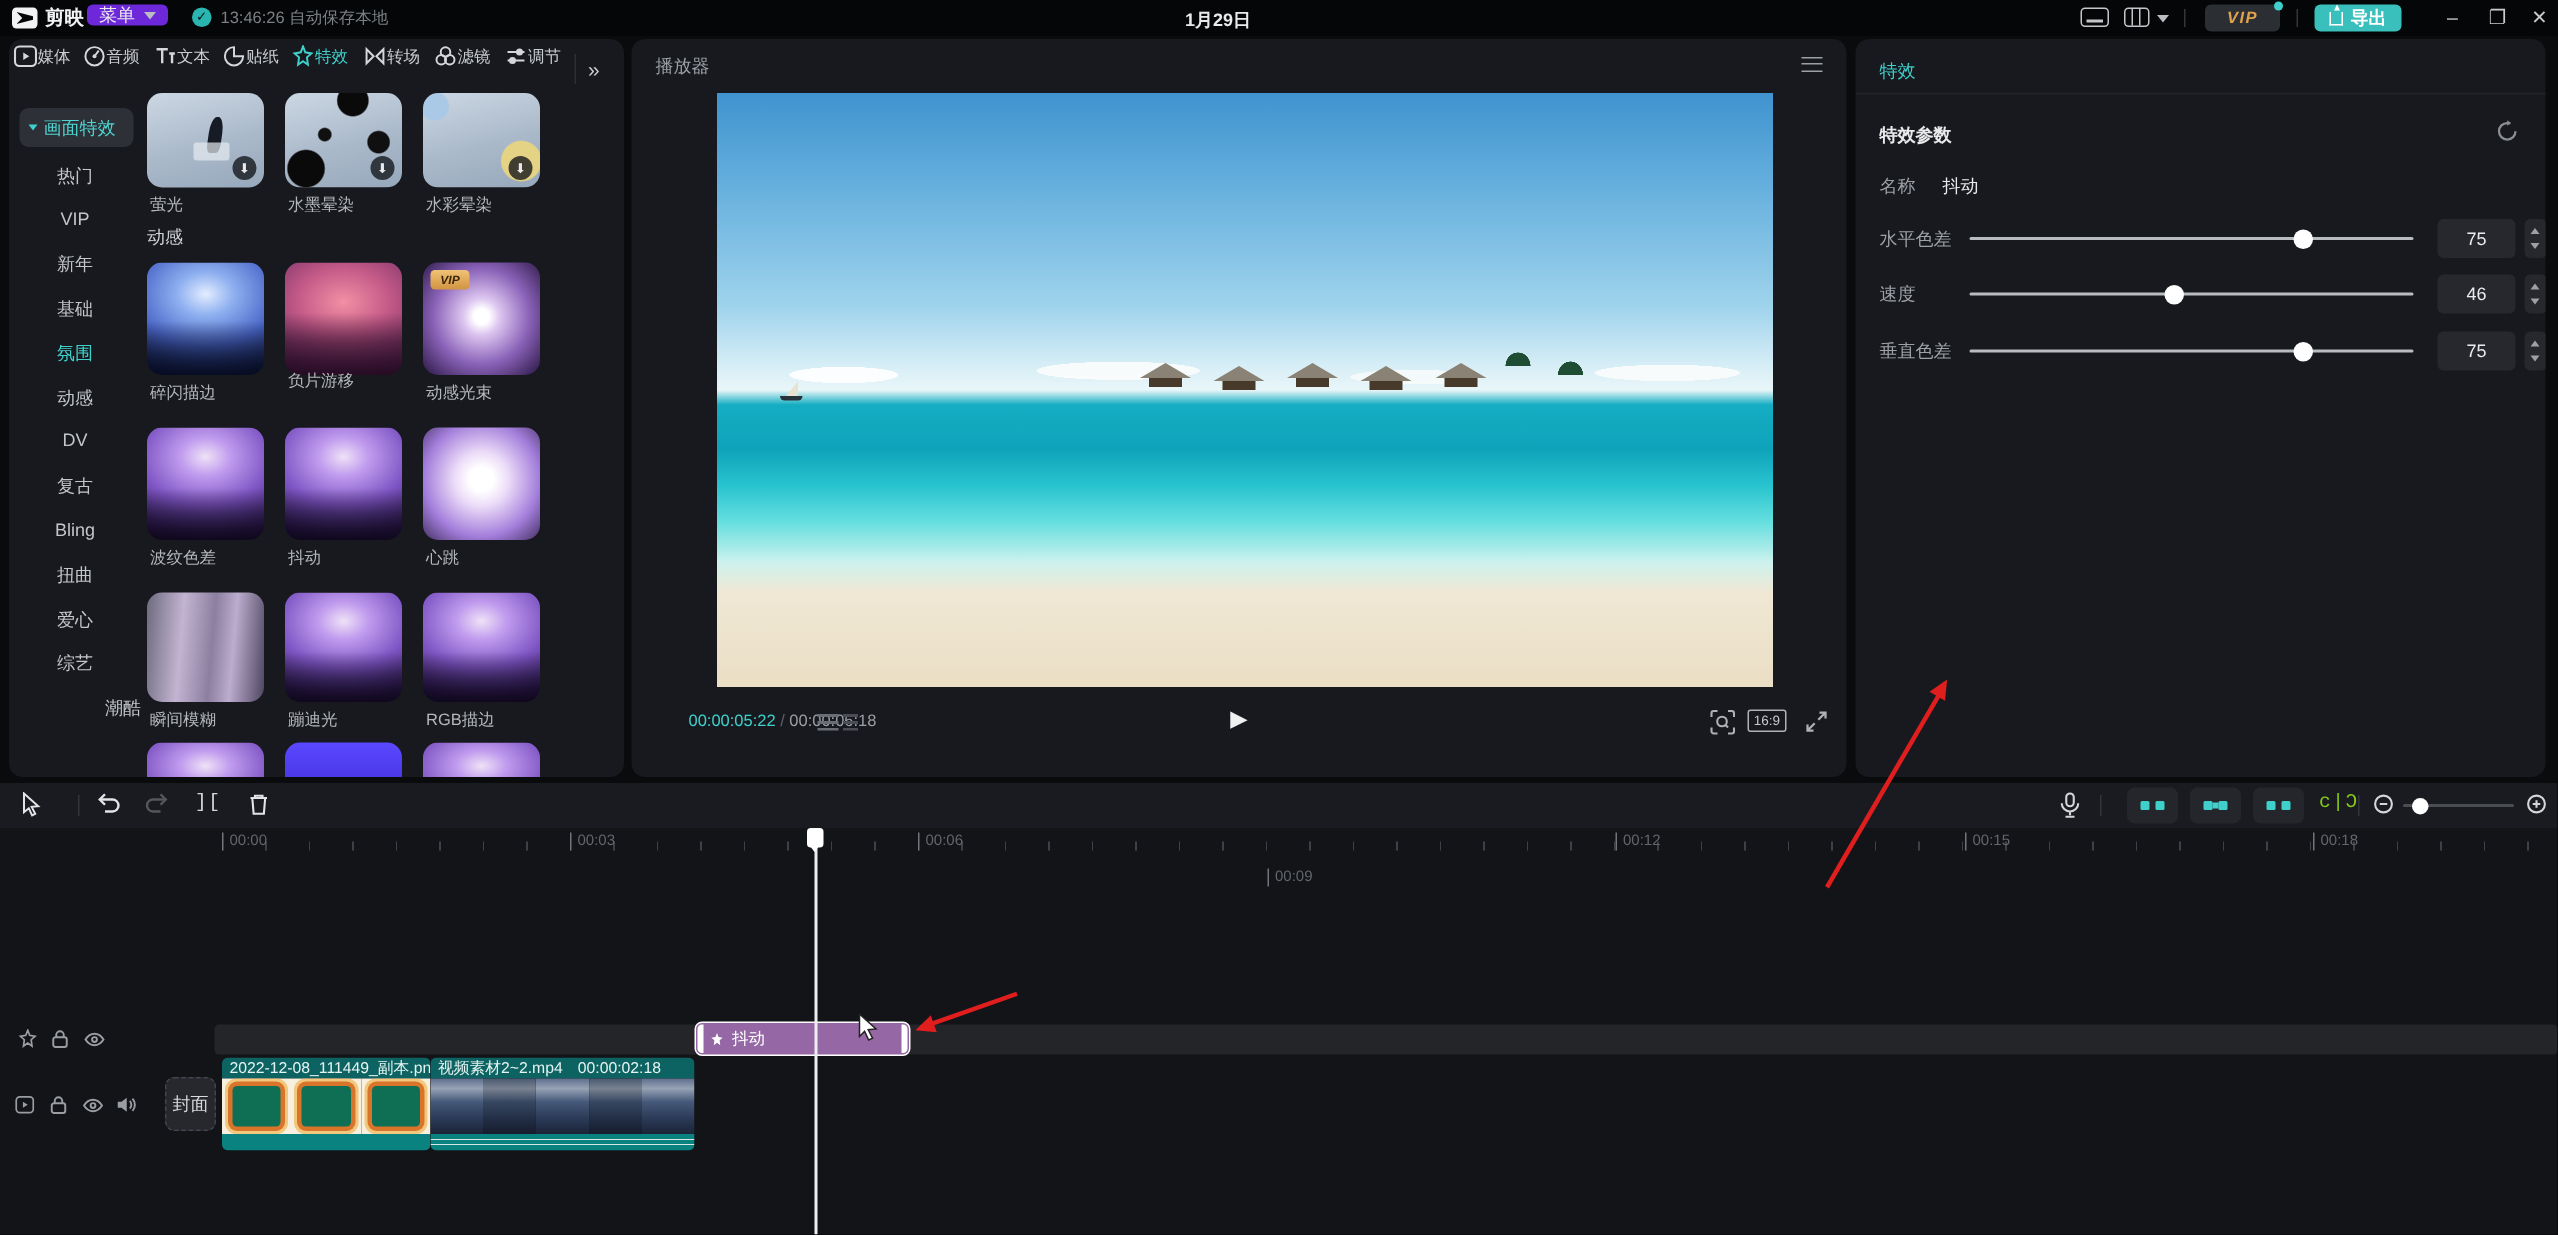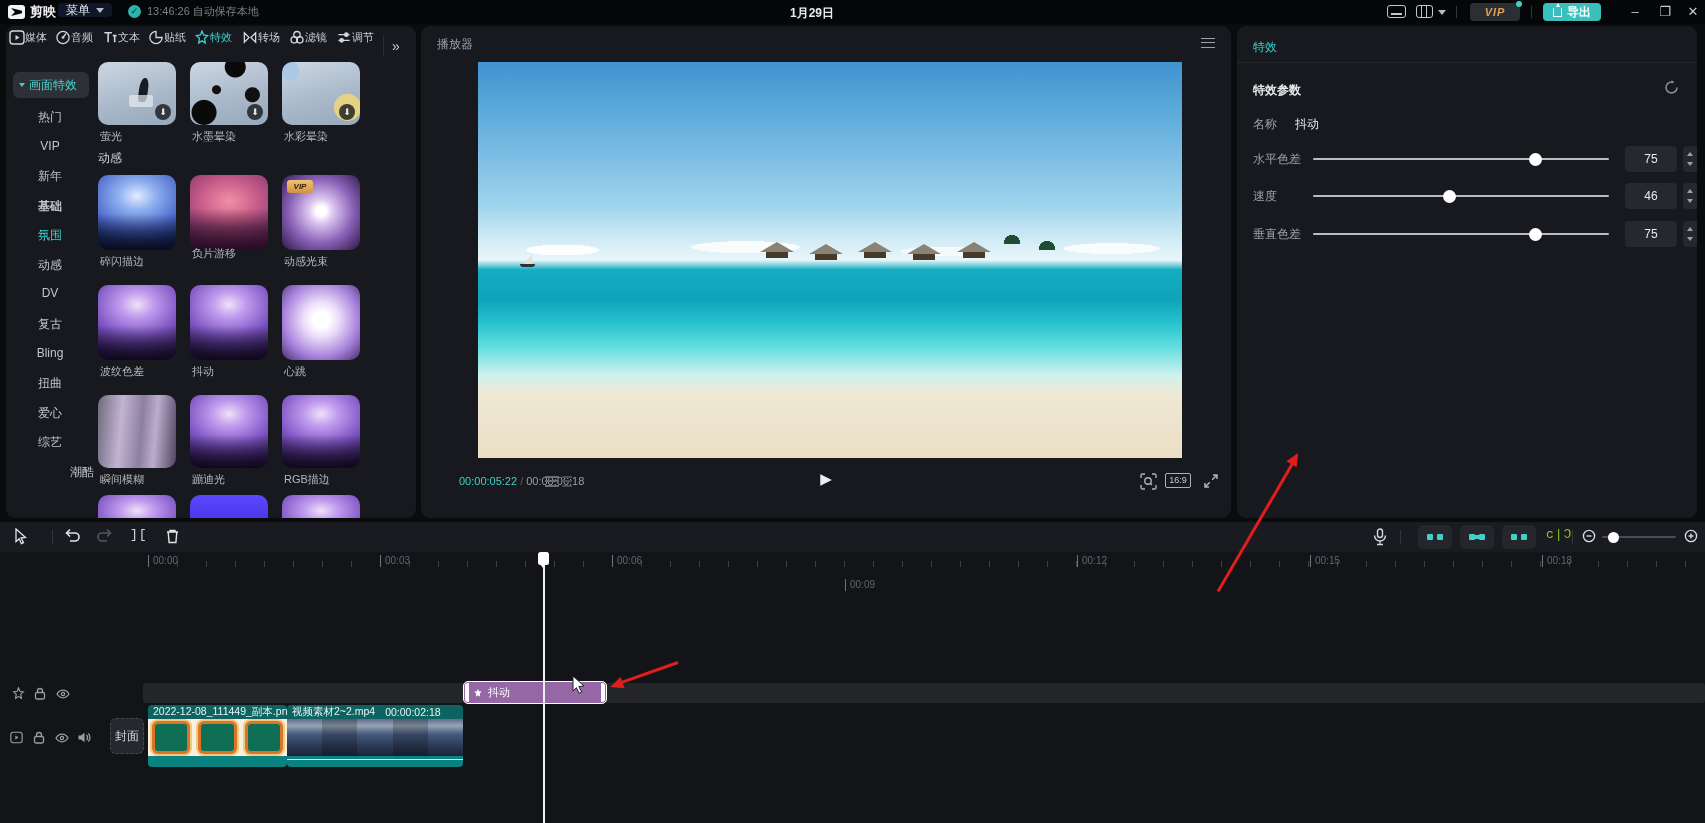--- a/index.html
+++ b/index.html
@@ -7,21 +7,21 @@
     font-family:"Liberation Sans","DejaVu Sans",sans-serif;color:#d5d7da;}
   .abs{position:absolute;}
   #stage{position:relative;width:1705px;height:823px;background:#0a0b0d;}
 
   
   #titlebar{position:absolute;left:0;top:0;width:1705px;height:24px;background:#050607;display:flex;align-items:center;}
   .logo-wrap{position:absolute;left:8px;top:3px;display:flex;align-items:center;gap:5px;}
   .logo-mark{width:17px;height:14px;background:#f2f3f5;border-radius:3px;position:relative;}
   .logo-mark::after{content:'';position:absolute;left:3px;top:3px;width:11px;height:8px;background:#050607;clip-path:polygon(0 0,100% 35%,100% 65%,0 100%,35% 50%);}
   .logo-text{font-size:13px;font-weight:bold;color:#f2f3f5;}
-  .menu-btn{position:absolute;left:58px;top:3px;height:14px;padding:0 8px;background:#0f172a;border-radius:4px;display:flex;align-items:center;gap:6px;font-size:12px;color:#e7e9eb;}
+  .menu-btn{position:absolute;left:58px;top:3px;height:14px;padding:0 8px;background:#6d28d9;border-radius:4px;display:flex;align-items:center;gap:6px;font-size:12px;color:#e7e9eb;}
   .caret-down{width:0;height:0;border-left:4px solid transparent;border-right:4px solid transparent;border-top:5px solid #b9bcc0;}
   .autosave{position:absolute;left:128px;top:4px;display:flex;align-items:center;gap:6px;font-size:11px;color:#7c8085;}
   .check-dot{width:13px;height:13px;border-radius:50%;background:#2ab5b0;color:#06211f;font-size:9px;line-height:13px;text-align:center;font-weight:bold;}
   .tb-date{position:absolute;left:812px;top:5px;transform:translateX(-50%);font-size:12px;font-weight:bold;color:#e8eaec;}
   .tb-ico{position:absolute;top:5px;color:#c3c6ca;}
   .kbd-ico{left:1387px;width:19px;height:13px;border:1.4px solid #c3c6ca;border-radius:3px;}
   .kbd-ico::after{content:'';position:absolute;left:3px;right:3px;bottom:2px;height:1.6px;background:#c3c6ca;}
   .layout-ico{left:1416px;width:17px;height:13px;border:1.4px solid #c3c6ca;border-radius:3px;}
   .layout-ico::after{content:'';position:absolute;left:4px;top:0;bottom:0;width:1.4px;background:#c3c6ca;box-shadow:5px 0 0 #c3c6ca;}
   .layout-caret{left:1438px;top:10px;}
@@ -275,21 +275,21 @@
       <div class="lp-more">»</div>
     </div>
 
     <div class="sb-group">
       <span class="sb-caret"></span>
       <span>画面特效</span>
     </div>
     <div class="sb-item" style="top:83px;">热门</div>
     <div class="sb-item" style="top:113px;">VIP</div>
     <div class="sb-item" style="top:142px;">新年</div>
-    <div class="sb-item" style="top:172px;font-weight:bold;">基础</div>
+    <div class="sb-item" style="top:172px;">基础</div>
     <div class="sb-item active" style="top:201px;">氛围</div>
     <div class="sb-item" style="top:231px;">动感</div>
     <div class="sb-item" style="top:260px;">DV</div>
     <div class="sb-item" style="top:290px;">复古</div>
     <div class="sb-item" style="top:320px;">Bling</div>
     <div class="sb-item" style="top:349px;">扭曲</div>
     <div class="sb-item" style="top:379px;">爱心</div>
     <div class="sb-item" style="top:408px;">综艺</div>
     <div class="sb-item" style="top:438px;margin-left:32px;">潮酷</div>
 

